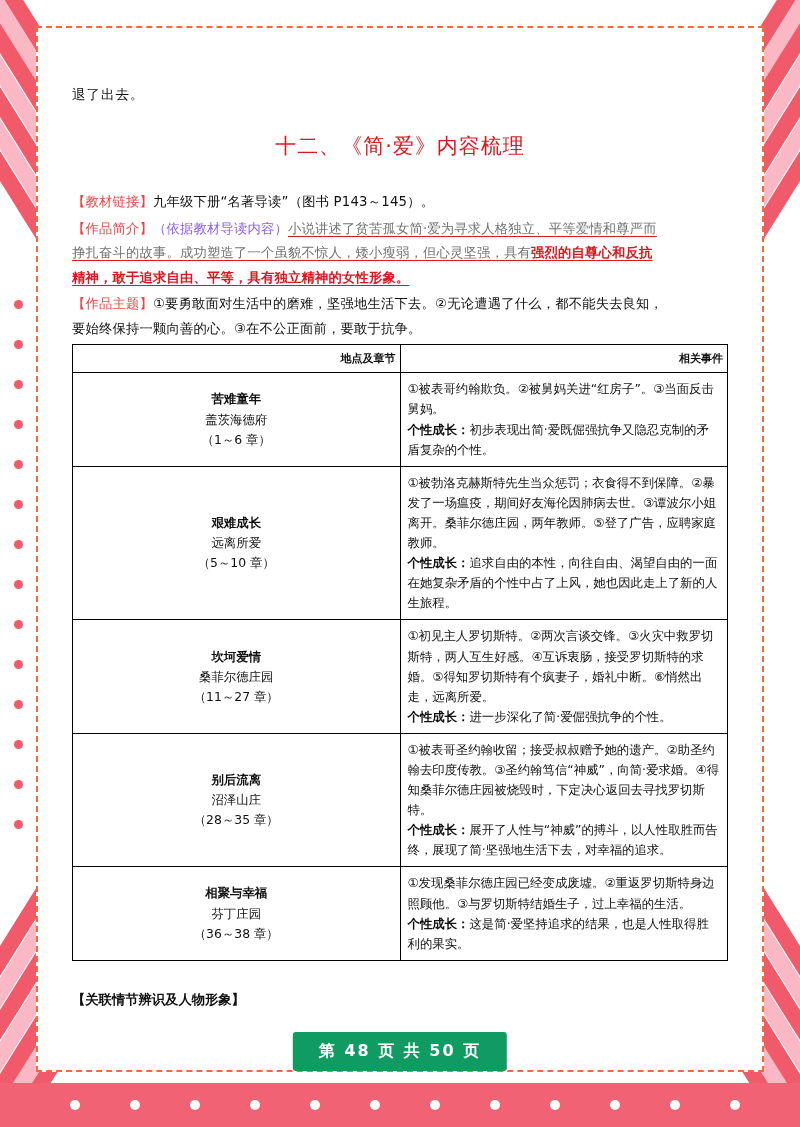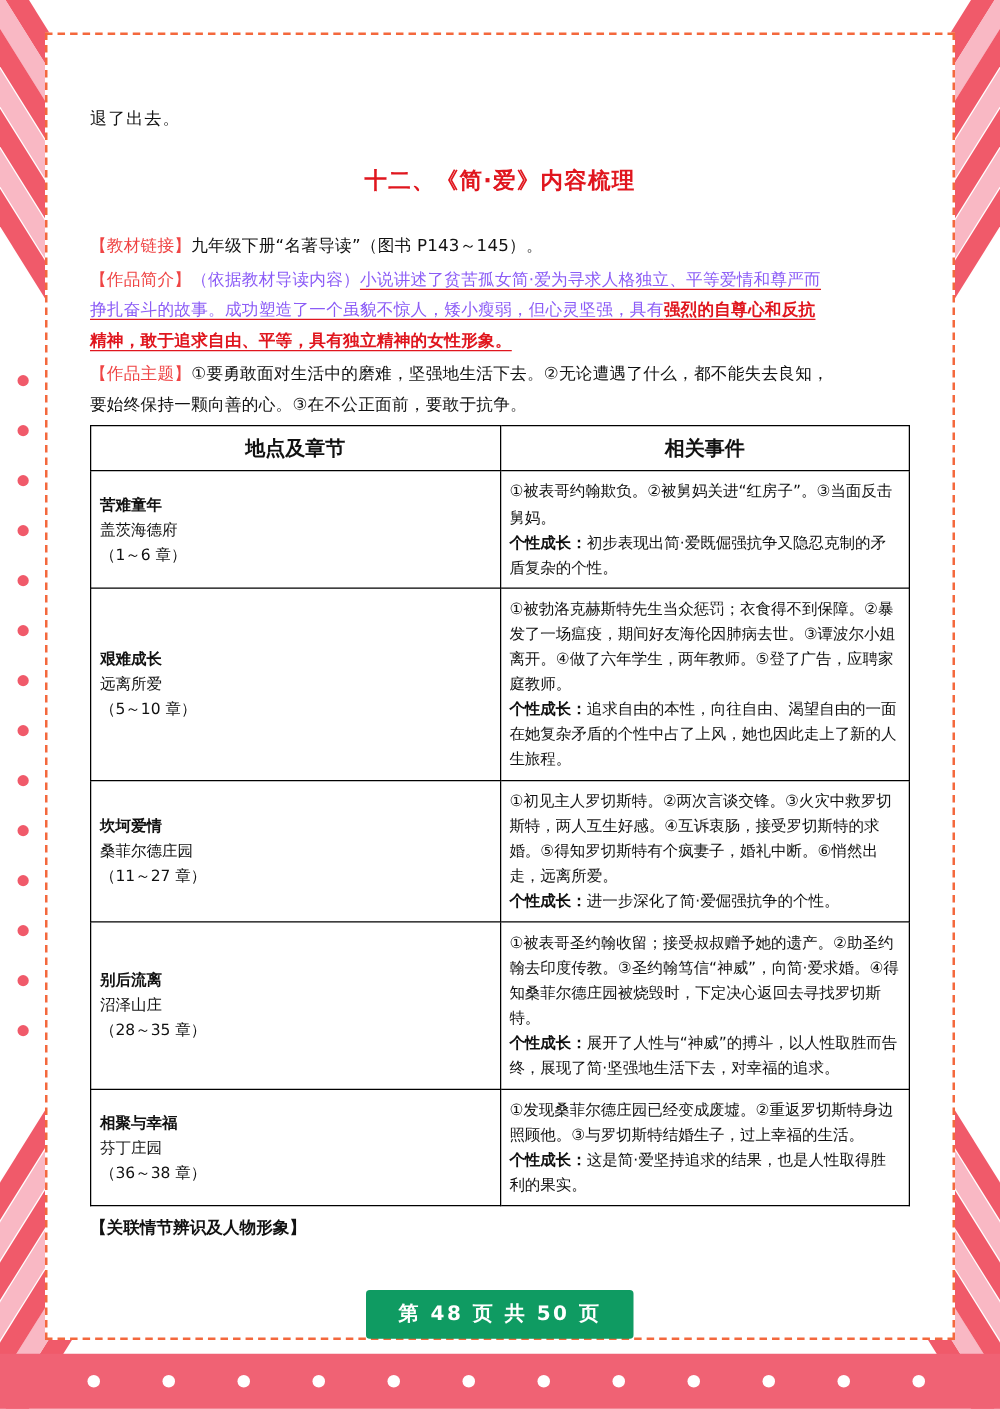--- a/index.html
+++ b/index.html
@@ -48,58 +48,58 @@
   .content{
     position:absolute;left:72px;top:86px;width:656px;
     color:#111;
   }
   .lead{
     font-size:13.5px;letter-spacing:1px;margin:0 0 28px 0;
   }
   h1.title{
     text-align:center;
     color:#e0161e;
-    font-size:18px;
-    font-weight:bold;
+    font-size:21px;
+    font-weight:normal;
     letter-spacing:1px;
     margin:0 0 30px 0;
     font-family:"DejaVu Sans","Liberation Sans",sans-serif;
   }
   .para{
     font-size:13.3px;line-height:1.85;margin:0 0 2px 0;letter-spacing:.2px;
   }
   .label{font-weight:normal;color:#ef4444;}
-  .red{color:#8b5cf6;}
+  .red{color:#737373;}
   .red-b{color:#e0161e;font-weight:bold;}
   .ul{ text-decoration:underline; text-decoration-color:#e0161e; text-underline-offset:3px;}
   .blk{color:#8b5cf6;}
   .sec-head{font-size:13.3px;font-weight:bold;margin:12px 0 6px 0;}
 
   table.growth{
     border-collapse:collapse;width:656px;
     font-size:12.4px;
     table-layout:fixed;
   }
   table.growth td,table.growth th{
     border:1px solid #000;
     padding:6px 7px;
     vertical-align:middle;
     line-height:1.62;
   }
   table.growth th{
-    font-weight:bold;text-align:center;font-size:16px;padding:5px 4px;
+    font-weight:bold;text-align:right;font-size:11px;padding:5px 4px;
   }
   td.stage{
-    width:108px;font-weight:bold;
+    text-align:center;width:108px;font-weight:bold;
   }
   td.stage .sub{font-weight:normal;}
   td.events{text-align:left;}
   .gtag{font-weight:bold;}
 
-  .tail{font-size:13.3px;font-weight:bold;margin-top:8px;}
+  .tail{font-size:13.3px;font-weight:bold;margin-top:30px;}
 
   .pagebadge{
     position:absolute;left:50%;transform:translateX(-50%);
     bottom:56px;
     background:#0f9b62;
     color:#fff;
     font-size:16px;font-weight:bold;
     padding:9px 26px;
     border-radius:3px;
     letter-spacing:2px;
@@ -246,21 +246,21 @@
           <div><span class="gtag">个性成长：</span><span>初步表现出简·爱既倔强抗争又隐忍克制的矛盾复杂的个性。</span></div>
         </td>
       </tr>
       <tr>
         <td class="stage">
           <div>艰难成长</div>
           <div class="sub">远离所爱</div>
           <div class="sub">（5～10 章）</div>
         </td>
         <td class="events">
-          <div>①被勃洛克赫斯特先生当众惩罚；衣食得不到保障。②暴发了一场瘟疫，期间好友海伦因肺病去世。③谭波尔小姐离开。④做了六年学生，两年教师。⑤登了广告，应聘家庭教师。</div>
+          <div>①被勃洛克赫斯特先生当众惩罚；衣食得不到保障。②暴发了一场瘟疫，期间好友海伦因肺病去世。③谭波尔小姐离开。桑菲尔德庄园，两年教师。⑤登了广告，应聘家庭教师。</div>
           <div><span class="gtag">个性成长：</span><span>追求自由的本性，向往自由、渴望自由的一面在她复杂矛盾的个性中占了上风，她也因此走上了新的人生旅程。</span></div>
         </td>
       </tr>
       <tr>
         <td class="stage">
           <div>坎坷爱情</div>
           <div class="sub">桑菲尔德庄园</div>
           <div class="sub">（11～27 章）</div>
         </td>
         <td class="events">

